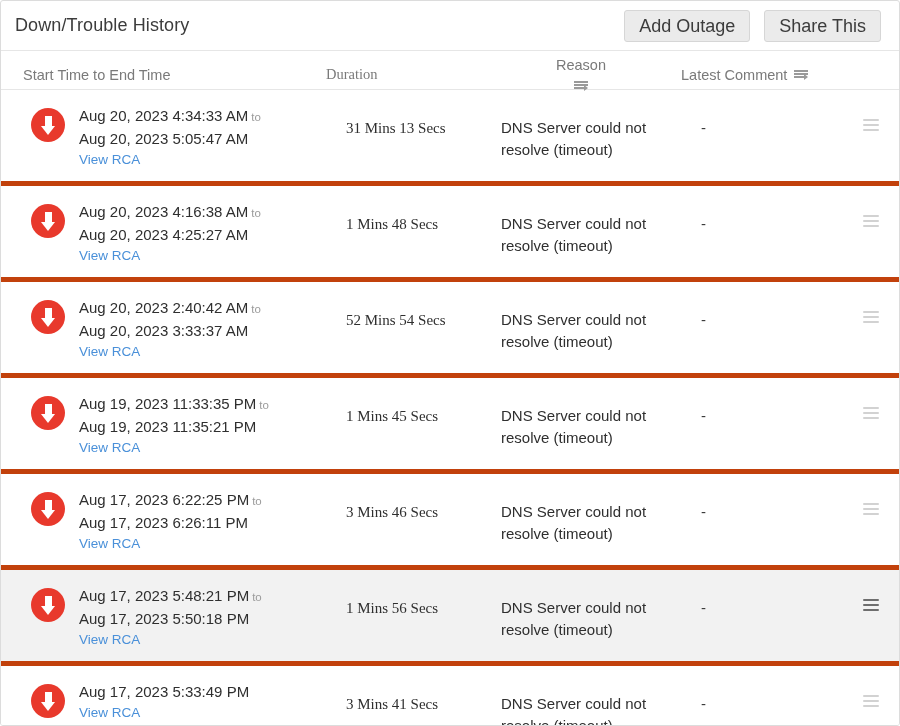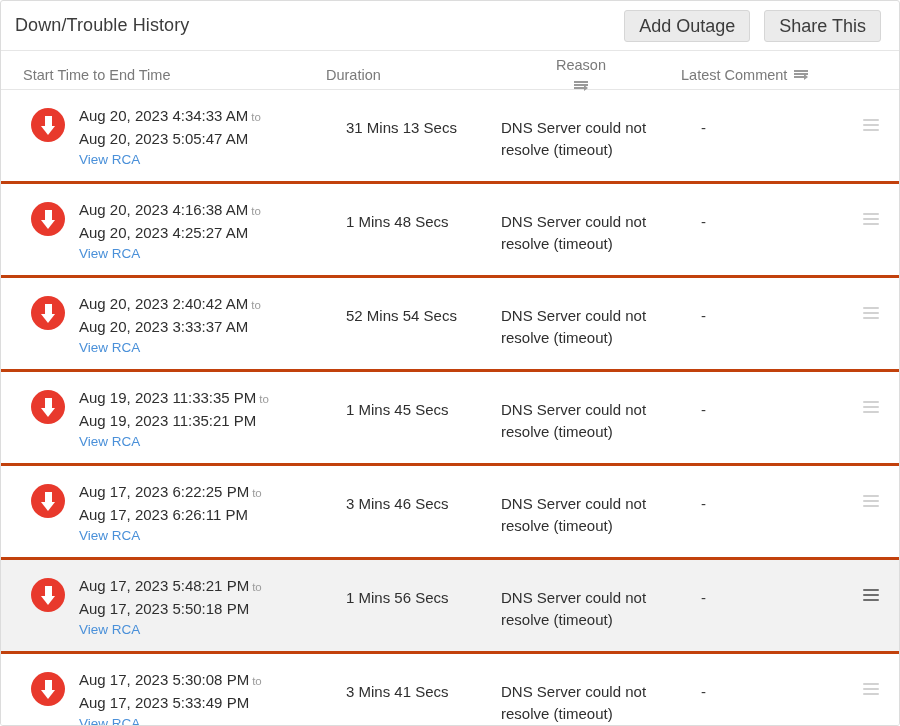--- a/index.html
+++ b/index.html
@@ -77,21 +77,21 @@
     font-weight: 400;
     display: flex;
     align-items: center;
     gap: 7px;
     white-space: nowrap;
     margin-top: 9px;
   }
 
   
   .c-time    { width: 325px; padding-left: 22px; box-sizing: border-box; }
-  .c-dur     { width: 155px; box-sizing: border-box; }
+  .c-dur     { width: 155px; box-sizing: border-box; font-family: Liberation Serif, serif; }
   .c-reason  { width: 200px; box-sizing: border-box; flex-direction: column; }
   .c-comment { width: 150px; box-sizing: border-box; }
   .c-menu    { flex: 1; display: flex; justify-content: flex-end; box-sizing: border-box; }
 
   
   .sort-icon {
     display: inline-block;
     width: 14px;
     height: 12px;
     position: relative;
@@ -117,21 +117,21 @@
     border-left: 4px solid #9a9a9a;
   }
 
   
   .rows { }
   .row {
     box-sizing: border-box;
     display: flex;
     align-items: flex-start;
     min-height: 90px;
-    border-bottom: 3px solid #c2410c;
+    border-bottom: 5px solid #c2410c;
     padding: 15px 18px 12px 0;
     background: #ffffff;
   }
   .row:last-child { border-bottom: none; }
   .row.highlighted { background: #f2f2f2; }
 
   .status-icon {
     width: 34px;
     height: 34px;
     border-radius: 50%;
@@ -434,23 +434,20 @@
       </div>
     </div>
   </div>
 
   <div class="row">
     <div class="status-icon">
       <span class="shaft"></span>
           <span class="head"></span>
     </div>
     <div class="time-block">
-      <div class="time-line">
-        <span>Aug 17, 2023 5:30:08 PM</span><span class="time-sep">to</span>
-      </div>
       <div class="time-line">Aug 17, 2023 5:33:49 PM</div>
       <a class="rca-link">View RCA</a>
     </div>
     <div class="c-dur">
       <div class="cell-text">3 Mins 41 Secs</div>
     </div>
     <div class="c-reason">
       <div class="cell-text">DNS Server could not resolve (timeout)</div>
     </div>
     <div class="c-comment">

